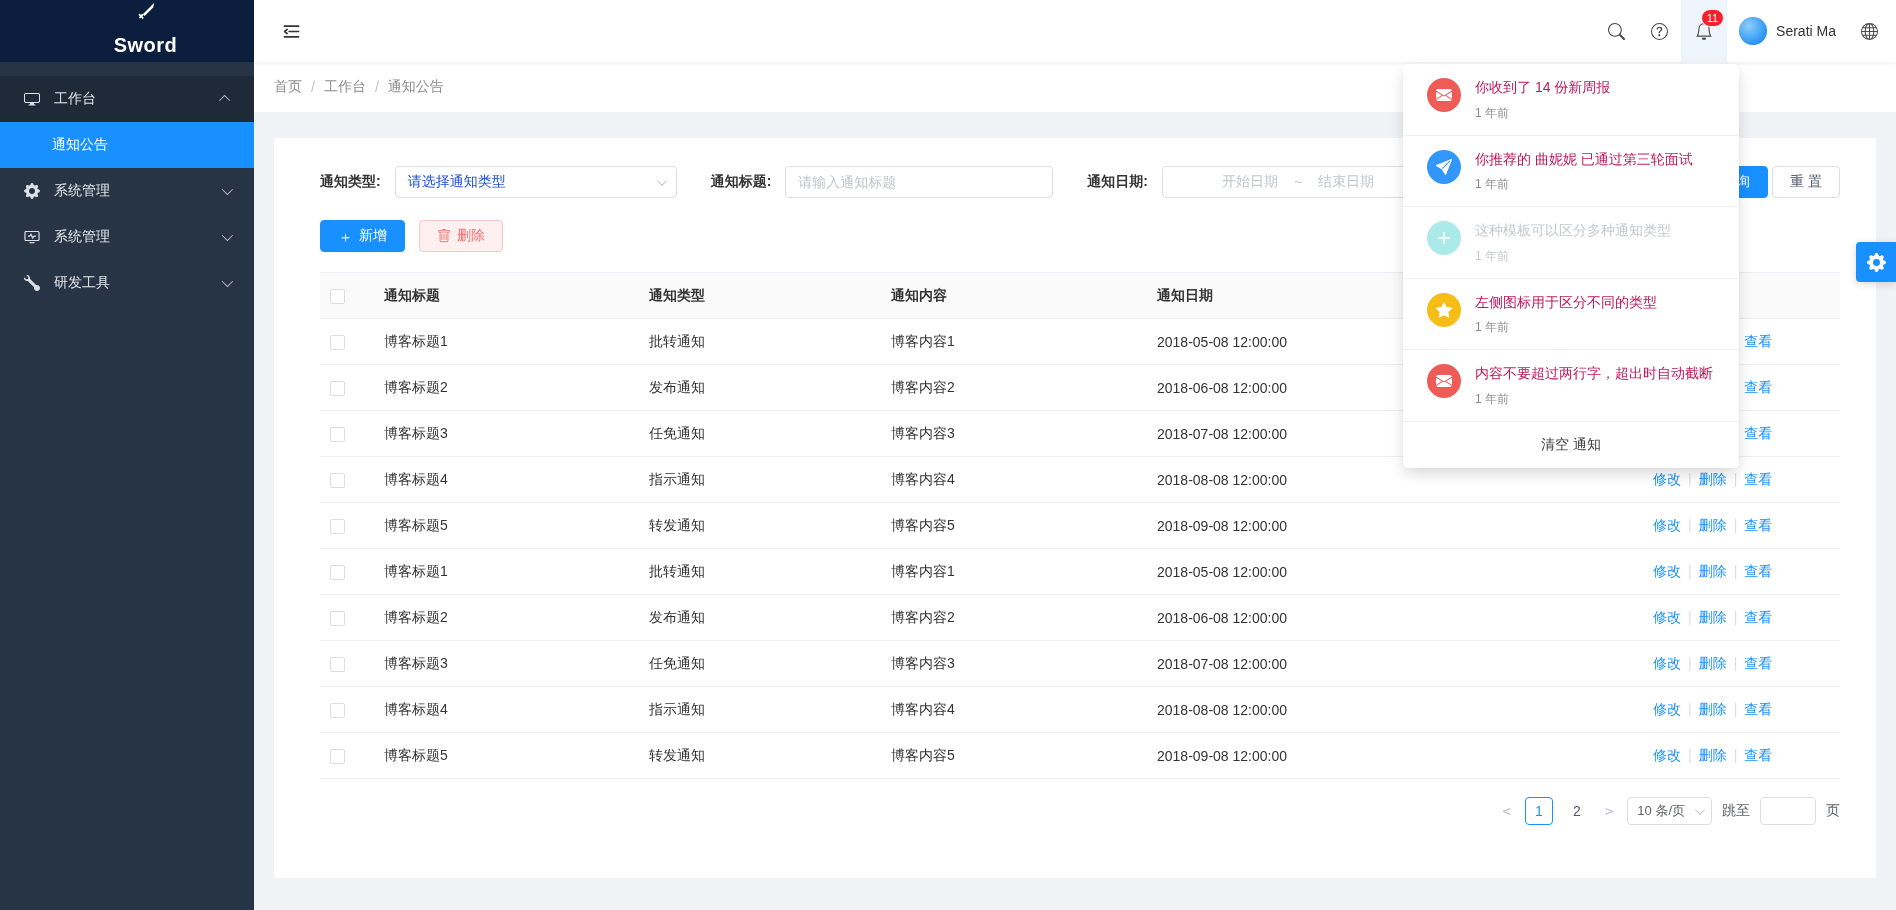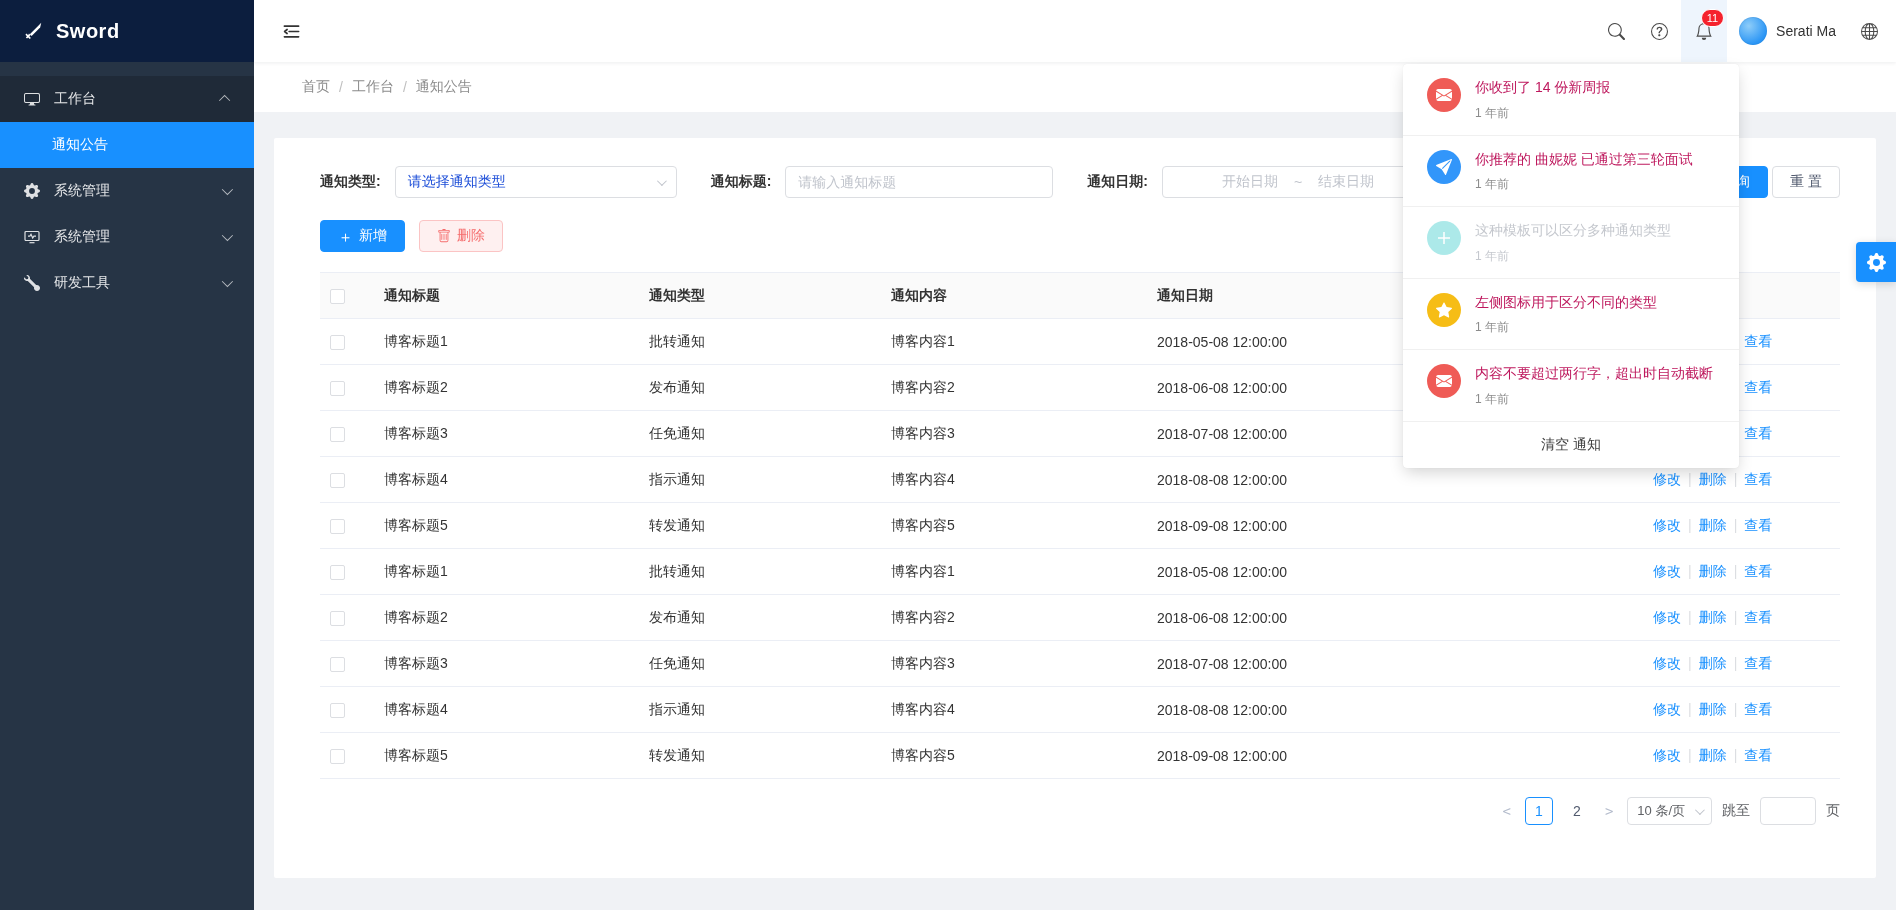--- a/index.html
+++ b/index.html
@@ -6,21 +6,21 @@
   html,body { margin:0; padding:0; }
   body {
     width:1896px; height:910px; overflow:hidden;
     font-family:"Liberation Sans","DejaVu Sans",sans-serif;
     font-size:14px; color:#333; background:#f0f2f5;
   }
   .app { position:relative; display:flex; width:1896px; height:910px; }
 
   
   .sidebar { flex:0 0 254px; width:254px; background:var(--sidebar-bg,#263445); display:flex; flex-direction:column; }
-  .logo { height:62px; background:var(--logo-bg,#0c1e3e); display:flex; align-items:center; gap:12px; padding-left:22px; }
+  .logo { height:62px; background:var(--logo-bg,#0c1e3e); display:flex; align-items:center; gap:12px; padding-left:37px;flex-direction:column; }
   .logo-text { color:#fff; font-size:20px; font-weight:bold; letter-spacing:.5px; }
   .menu { padding-top:14px; }
   .menu-item { height:46px; display:flex; align-items:center; padding:0 24px; color:rgba(255,255,255,.88); cursor:pointer; }
   .menu-item .mi-icon { width:18px; height:18px; margin-right:12px; display:flex; align-items:center; color:rgba(255,255,255,.85); }
   .menu-item .mi-icon svg { width:16px; height:16px; }
   .menu-item.parent.open { background:rgba(0,0,0,.18); }
   .menu-item.sub { padding-left:52px; }
   .menu-item.sub.active { background:var(--accent,#1890ff); color:#fff; }
   .chev { width:8px; height:8px; border-right:1.5px solid rgba(255,255,255,.65); border-bottom:1.5px solid rgba(255,255,255,.65); margin-left:auto; }
   .chev.down { transform:rotate(45deg) translateY(-2px); }
@@ -33,21 +33,21 @@
   .topbar-right { margin-left:auto; display:flex; align-items:center; height:100%; }
   .hicon { display:flex; align-items:center; justify-content:center; padding:0 13px; height:100%; color:#4a4a4a; cursor:pointer; }
   .hicon svg { width:17px; height:17px; }
   .bell-wrap { position:relative; height:100%; display:flex; align-items:center; padding:0 14px; background:#eef5fd; cursor:pointer; }
   .bell-wrap svg { width:18px; height:18px; color:#4a4a4a; }
   .badge { position:absolute; top:9px; right:3px; background:var(--danger,#f5222d); color:#fff; font-size:11px; line-height:16px; padding:0 5px; border-radius:9px; border:1px solid #fff; }
   .user { display:flex; align-items:center; gap:9px; padding:0 12px; cursor:pointer; }
   .avatar { width:28px; height:28px; border-radius:50%; background:radial-gradient(circle at 35% 32%, #8ecdf9, #2a95f5 70%); box-shadow:inset 0 0 0 1px rgba(0,0,0,.05); }
   .user-name { color:#333; }
 
-  .breadcrumb { height:50px; background:#fff; display:flex; align-items:center; gap:9px; padding-left:48px; color:#8c8c8c; }
+  .breadcrumb { height:50px; background:#fff; display:flex; align-items:center; gap:9px; padding-left:20px; color:#8c8c8c; }
   .bc-item { color:#8c8c8c; cursor:pointer; }
   .bc-item.current { cursor:default; }
   .bc-sep { color:#bfbfbf; }
 
   .content { padding:14px 20px 0; flex:1;margin-top:12px; }
   .card { background:#fff; border-radius:2px; padding:28px 36px 20px 46px; height:740px; }
 
   
   .filter-row { display:flex; align-items:center; }
   .fgroup { display:flex; align-items:center; margin-right:34px; }

